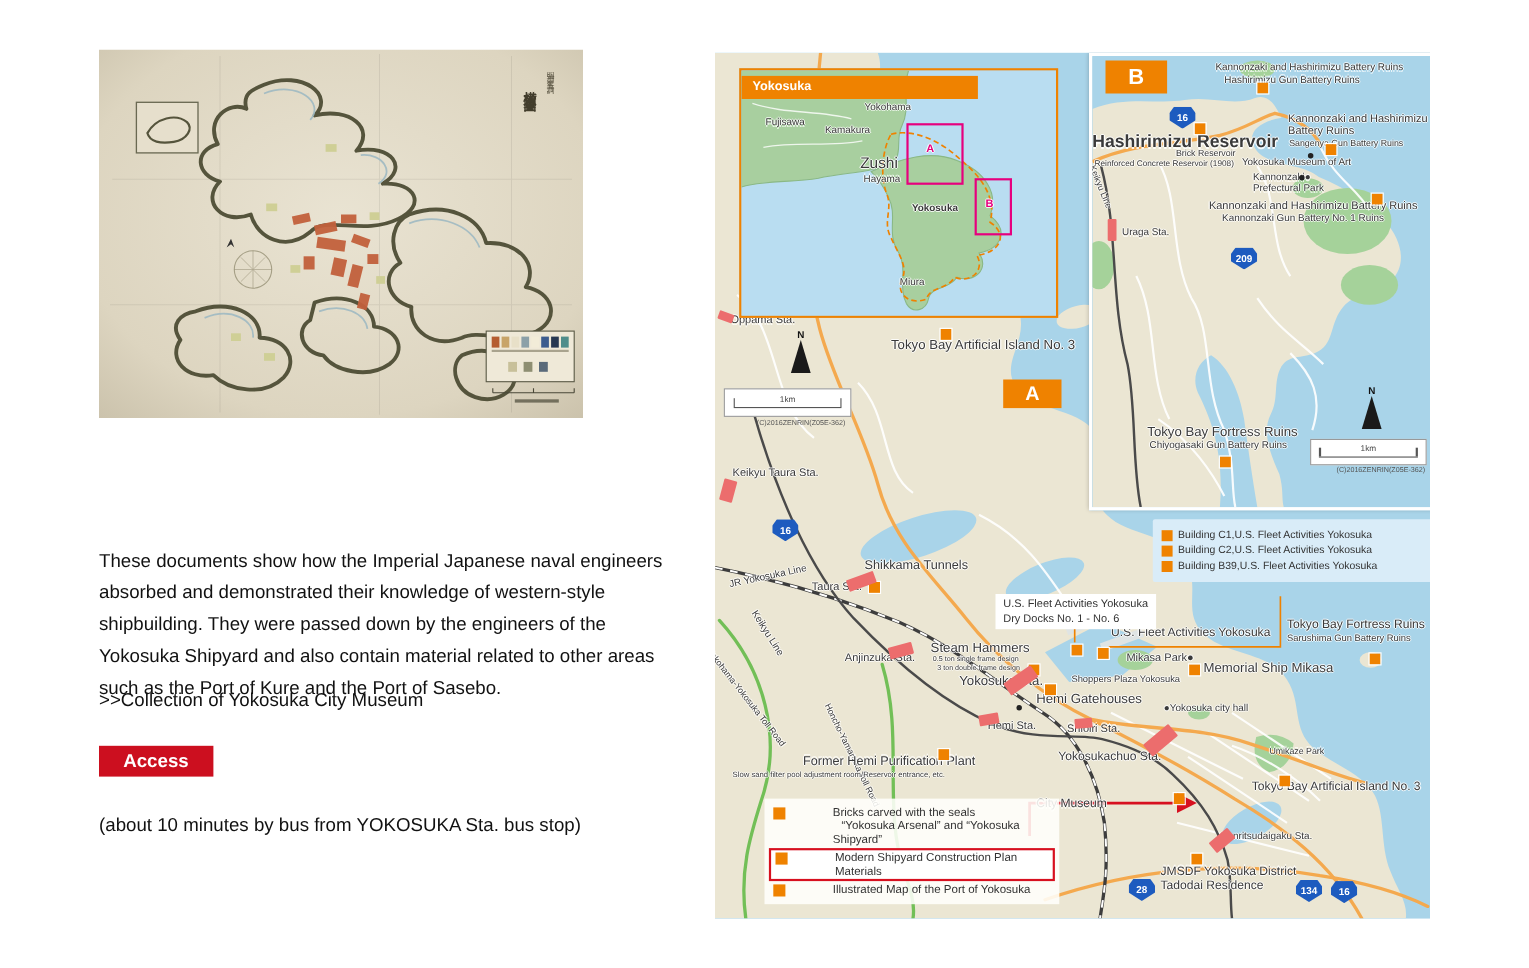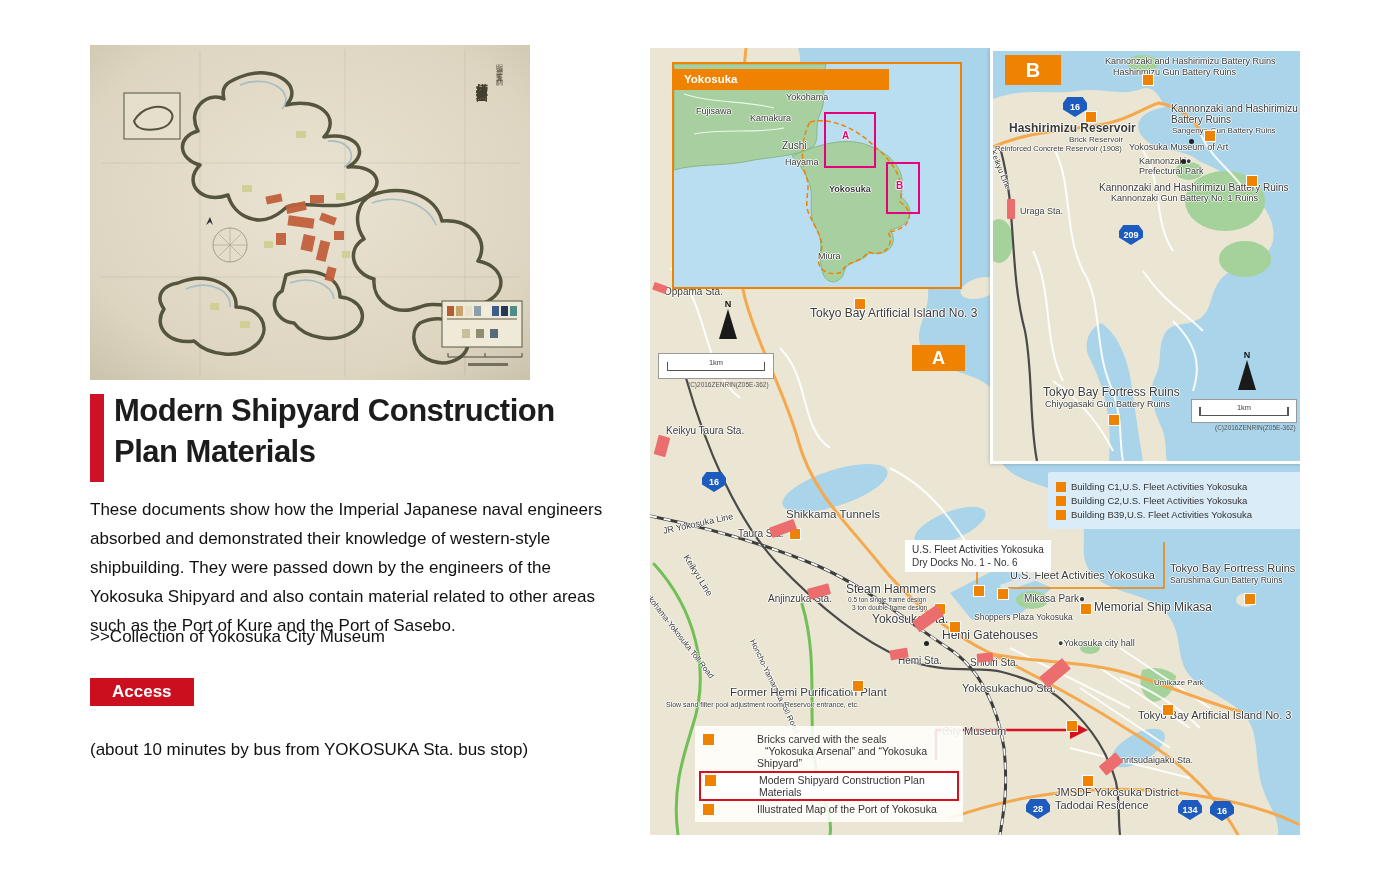--- a/index.html
+++ b/index.html
@@ -126,25 +126,20 @@
           <rect x="386" y="284" width="8" height="9" fill="#8e8e72"></rect>
           <rect x="400" y="284" width="8" height="9" fill="#5a6a7a"></rect>
       </g>
       <path d="M358,312 H432 M358,308 V312 M395,308 V312 M432,308 V312" stroke="#4a4838" stroke-width="1"></path>
       <rect x="378" y="318" width="40" height="3" fill="#4a4838" opacity="0.7"></rect>
     </svg>
     <div class="vtext" style="right:26px;top:14px;font-size:7px;opacity:.85;">明治廿二年五月調</div>
     <div class="vtext" style="right:40px;top:28px;font-size:12px;font-weight:700;">横須賀全圖</div>
   </div>
 
-  <div id="title-block">
-    <div id="title-bar"></div>
-    <h1 id="page-title"><span>Modern Shipyard Construction</span><br>
-    <span>Plan Materials</span></h1>
-  </div>
   <div id="collection">&gt;&gt;Collection of Yokosuka City Museum</div>
   <div id="paragraph">These documents show how the Imperial Japanese naval engineers absorbed and demonstrated their knowledge of western-style shipbuilding. They were passed down by the engineers of the Yokosuka Shipyard and also contain material related to other areas such as the Port of Kure and the Port of Sasebo.</div>
   <div id="access-box">Access</div>
   <div class="access-line" style="top:740px;">(about 10 minutes by bus from YOKOSUKA Sta. bus stop)</div>
 
   <div id="map">
     <svg class="bg" width="650" height="787" viewBox="0 0 650 787">
       <rect width="650" height="787" fill="#a9d4e9"></rect>
       <path fill="#ebe6d3" d="M0,0 L148,0 C158,28 128,52 150,76 C172,96 206,92 212,122 C218,150 186,168 204,192 C222,214 266,206 276,234 C286,262 258,282 274,304 C292,328 336,322 348,350 C360,378 336,400 356,420 C376,440 414,436 428,462 C442,486 424,508 444,528 C464,548 504,544 520,570 C534,592 524,614 544,632 C560,646 586,654 598,672 C610,690 604,720 614,744 C620,760 630,772 628,787 L0,787 Z"></path>
       <g fill="#a9d4e9">
@@ -321,21 +316,21 @@
         </g>
         <g stroke="#ffffff" stroke-width="2" fill="none" opacity="0.9">
           <path d="M60,96 C80,130 70,180 90,220 M90,220 C110,250 100,300 120,340 M120,340 C130,370 126,392 130,410 M150,100 C170,130 160,170 180,200 M40,200 C60,240 50,290 70,330 M180,270 C200,290 210,310 200,340 M208,84 C220,110 240,120 252,140 M150,220 C170,250 190,260 210,280 M60,330 C90,350 110,380 120,400"></path>
         </g>
         <path d="M0,96 C40,78 80,80 116,72 C140,66 152,56 166,52 C186,56 202,68 208,82" stroke="#f4a94e" stroke-width="3" fill="none"></path>
         <path d="M8,100 C24,160 16,220 32,280 C40,320 36,370 44,410" stroke="#4a4a4a" stroke-width="2.2" fill="none"></path>
       </svg>
       <div style="position:absolute;inset:0;">
           <div class="mlabel" style="left: 112px; top: 5px; font-size: 9px;">Kannonzaki and Hashirimizu Battery Ruins</div>
           <div class="mlabel" style="left: 120px; top: 16px; font-size: 9px;">Hashirimizu Gun Battery Ruins</div>
-          <div class="mlabel" style="left: 16px; top: 70px; font-size: 12px; font-weight: 700;">Hashirimizu Reservoir</div>
+          <div class="mlabel" style="left: 0; top: 70px; font-size: 16px; font-weight: 700;">Hashirimizu Reservoir</div>
           <div class="mlabel" style="left: 76px; top: 84px; font-size: 8px;">Brick Reservoir</div>
           <div class="mlabel" style="left: 2px; top: 93px; font-size: 7.5px;">Reinforced Concrete Reservoir (1908)</div>
           <div class="mlabel" style="left: 178px; top: 52px; font-size: 10px;">Kannonzaki and Hashirimizu</div>
           <div class="mlabel" style="left: 178px; top: 63px; font-size: 10px;">Battery Ruins</div>
           <div class="mlabel" style="left: 179px; top: 75px; font-size: 8px;">Sangenya Gun Battery Ruins</div>
           <div class="mlabel" style="left: 136px; top: 91px; font-size: 9px;">Yokosuka Museum of Art</div>
           <div class="mlabel" style="left: 146px; top: 105px; font-size: 9px;">Kannonzaki●</div>
           <div class="mlabel" style="left: 146px; top: 115px; font-size: 9px;">Prefectural Park</div>
           <div class="mlabel" style="left: 106px; top: 131px; font-size: 10px;">Kannonzaki and Hashirimizu Battery Ruins</div>
           <div class="mlabel" style="left: 118px; top: 142px; font-size: 9px;">Kannonzaki Gun Battery No. 1  Ruins</div>
@@ -379,21 +374,21 @@
         <g stroke="#ffffff" stroke-width="1.2" fill="none" opacity="0.8">
           <path d="M10,30 C40,40 70,36 100,44 M20,70 C50,64 80,70 110,64"></path>
         </g>
       </svg>
       <div class="pink-box" style="left:150px;top:48px;width:48px;height:52px;"></div>
       <div class="pink-box" style="left:212px;top:98px;width:30px;height:48px;"></div>
       <div style="position:absolute;inset:0;">
           <div class="mlabel" style="left: 112px; top: 28px; font-size: 9px;">Yokohama</div>
           <div class="mlabel" style="left: 22px; top: 42px; font-size: 9px;">Fujisawa</div>
           <div class="mlabel" style="left: 76px; top: 49px; font-size: 9px;">Kamakura</div>
-          <div class="mlabel" style="left: 108px; top: 76px; font-size: 10px; text-align: center;">Zushi</div>
+          <div class="mlabel" style="left: 108px; top: 76px; font-size: 14px; text-align: center;">Zushi</div>
           <div class="mlabel" style="left: 111px; top: 93px; font-size: 9px;">Hayama</div>
           <div class="mlabel" style="left: 155px; top: 120px; font-size: 9px; font-weight: 700;">Yokosuka</div>
           <div class="mlabel" style="left: 144px; top: 187px; font-size: 9px;">Miura</div>
           <div class="mlabel" style="left: 168px; top: 66px; font-size: 10px; font-weight: 700; color: rgb(230, 0, 126);">A</div>
           <div class="mlabel" style="left: 222px; top: 116px; font-size: 10px; font-weight: 700; color: rgb(230, 0, 126);">B</div>
         </div>
     </div>
   </div>
 
 </div>

